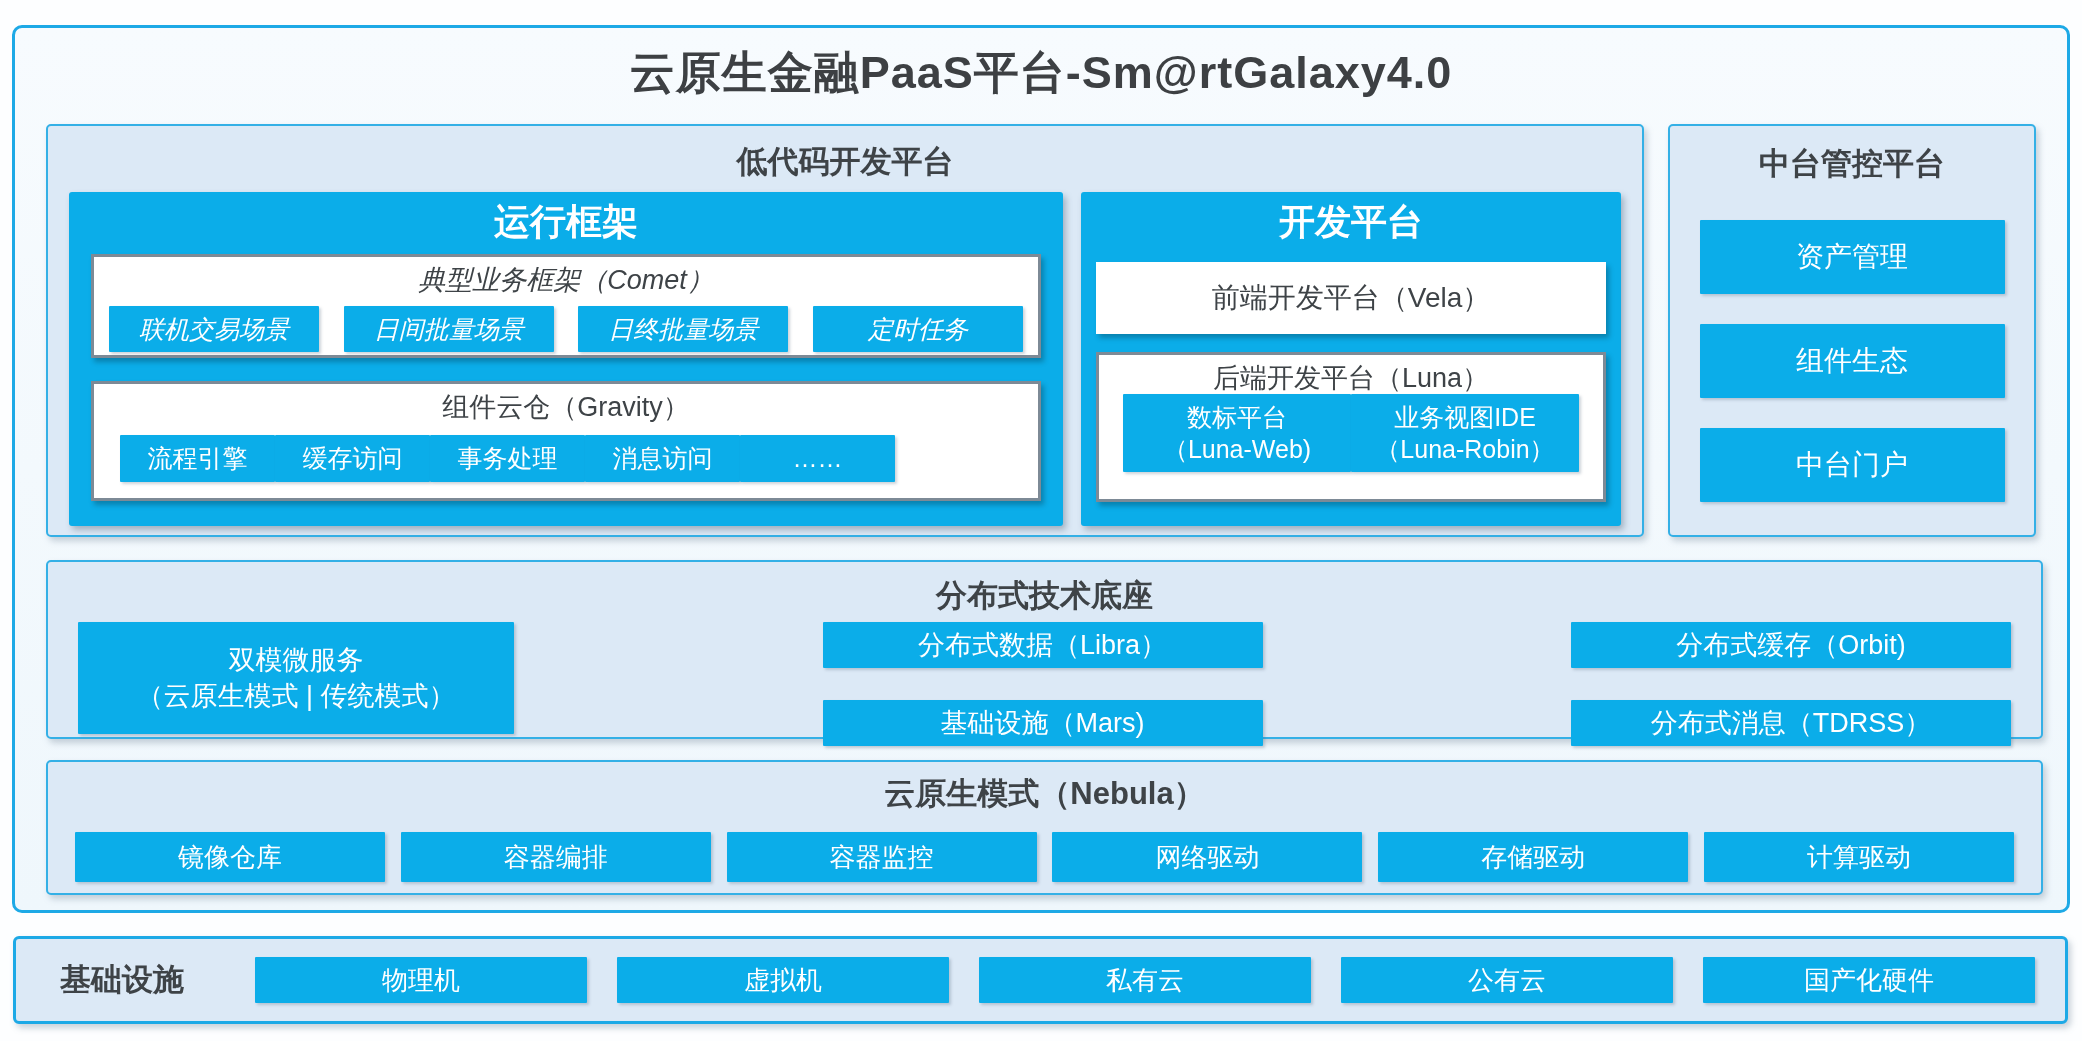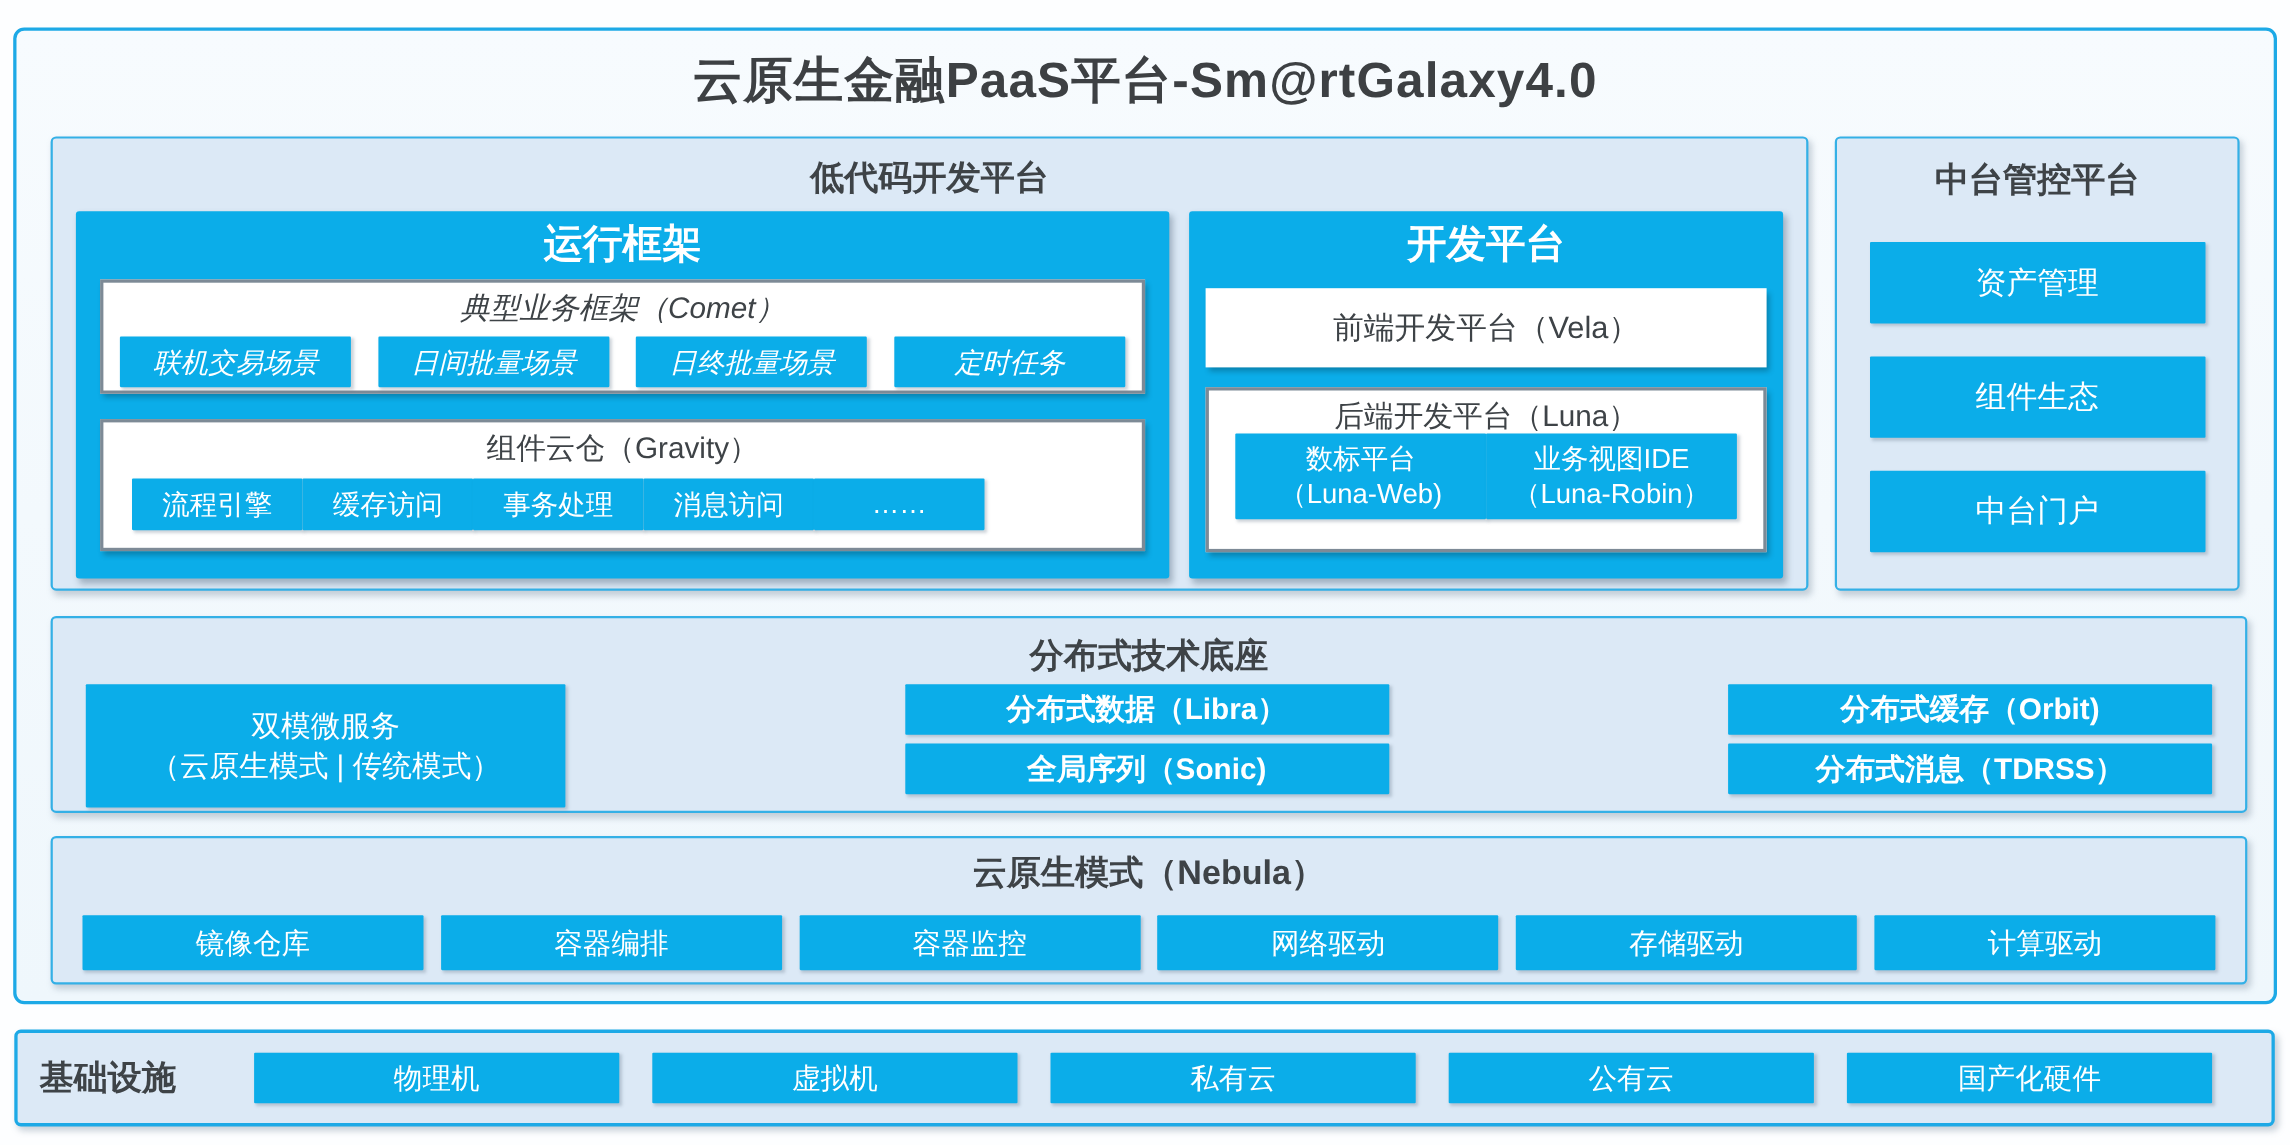--- a/index.html
+++ b/index.html
@@ -93,38 +93,38 @@
   .mid-chip{width:305px;height:74px;font-size:28px;}
   .mid-chip + .mid-chip{margin-top:30px;}
   .midplatform .panel-header{padding-top:18px;}
   .mid-first{margin-top:38px;}
 
   
   .distributed{width:1997px;height:179px;margin-top:23px;}
   .distributed .panel-header{padding-top:14px;height:54px;}
   .dist-content{display:flex;justify-content:space-between;padding:0 30px;margin-top:6px;}
   .dual-chip{width:436px;height:112px;flex-direction:column;font-size:27px;line-height:36px;}
-  .dist-col{width:440px;display:flex;flex-direction:column;gap:8px;font-weight:bold;}
+  .dist-col{width:440px;display:flex;flex-direction:column;gap:32px;}
   .dist-chip{height:46px;font-size:27px;}
 
   
   .container-platform{width:1997px;height:135px;margin-top:21px;}
   .container-platform .panel-header{padding-top:12px;height:52px;}
   .nebula-row{display:flex;justify-content:space-between;padding:0 27px;margin-top:18px;}
   .nebula-chip{width:310px;height:50px;font-size:26px;}
 
   
   .infra{
     position:absolute;left:13px;top:936px;width:2055px;height:88px;
     border:3px solid var(--blue-border);border-radius:6px;
     background:var(--panel-bg);
     display:flex;align-items:center;
     box-shadow:3px 4px 6px rgba(110,130,150,.35);
   }
-  .infra-label{font-size:31px;font-weight:bold;color:var(--dark);margin-left:20px;width:160px;}
+  .infra-label{font-size:31px;font-weight:bold;color:var(--dark);margin-left:44px;width:160px;}
   .infra-buttons{display:flex;gap:30px;margin-left:35px;}
   .infra-chip{width:332px;height:46px;font-size:26px;}
 </style>
 </head>
 <body>
 
 <div class="page">
 
   <div class="main-frame">
 
@@ -195,21 +195,21 @@
 
     <section class="panel-light distributed">
       <div class="panel-header">分布式技术底座</div>
       <div class="dist-content">
         <span class="chip dual-chip">
           <span>双模微服务</span>
           <span>（云原生模式 | 传统模式）</span>
         </span>
         <div class="dist-col">
           <span class="chip dist-chip">分布式数据（Libra）</span>
-          <span class="chip dist-chip">全局序列（Sonic)</span>
+          <span class="chip dist-chip">基础设施（Mars)</span>
         </div>
         <div class="dist-col">
           <span class="chip dist-chip">分布式缓存（Orbit)</span>
           <span class="chip dist-chip">分布式消息（TDRSS）</span>
         </div>
       </div>
     </section>
 
     <section class="panel-light container-platform">
       <div class="panel-header">云原生模式（Nebula）</div>

